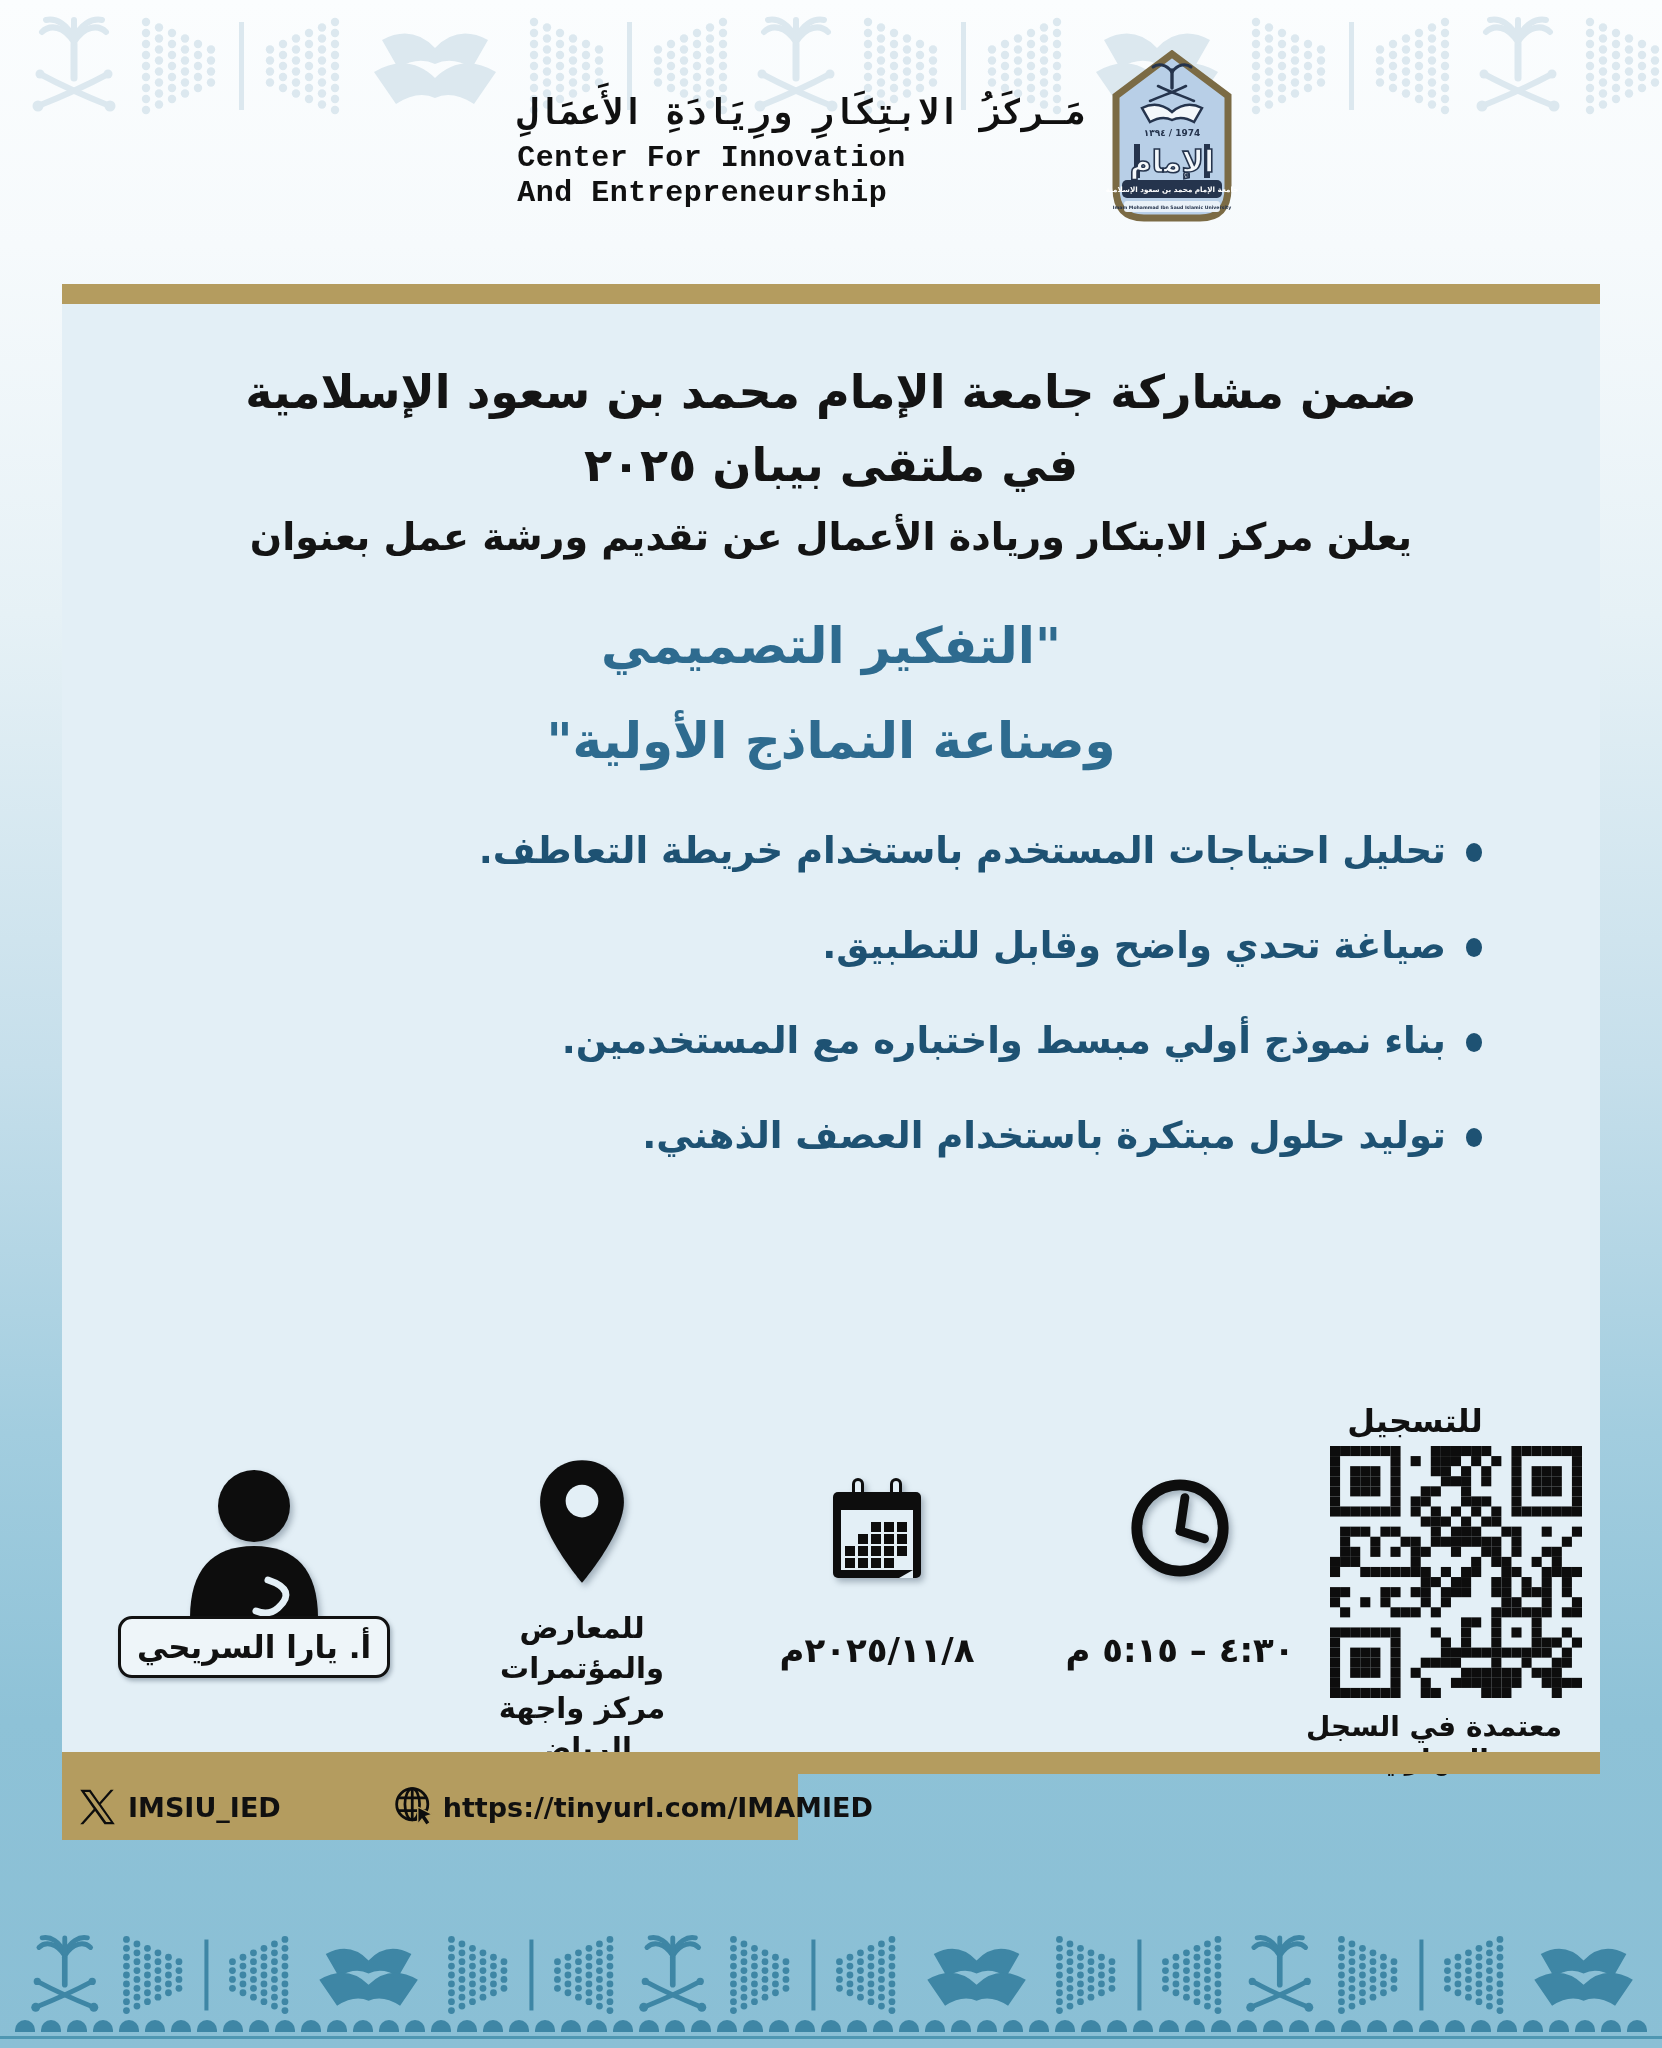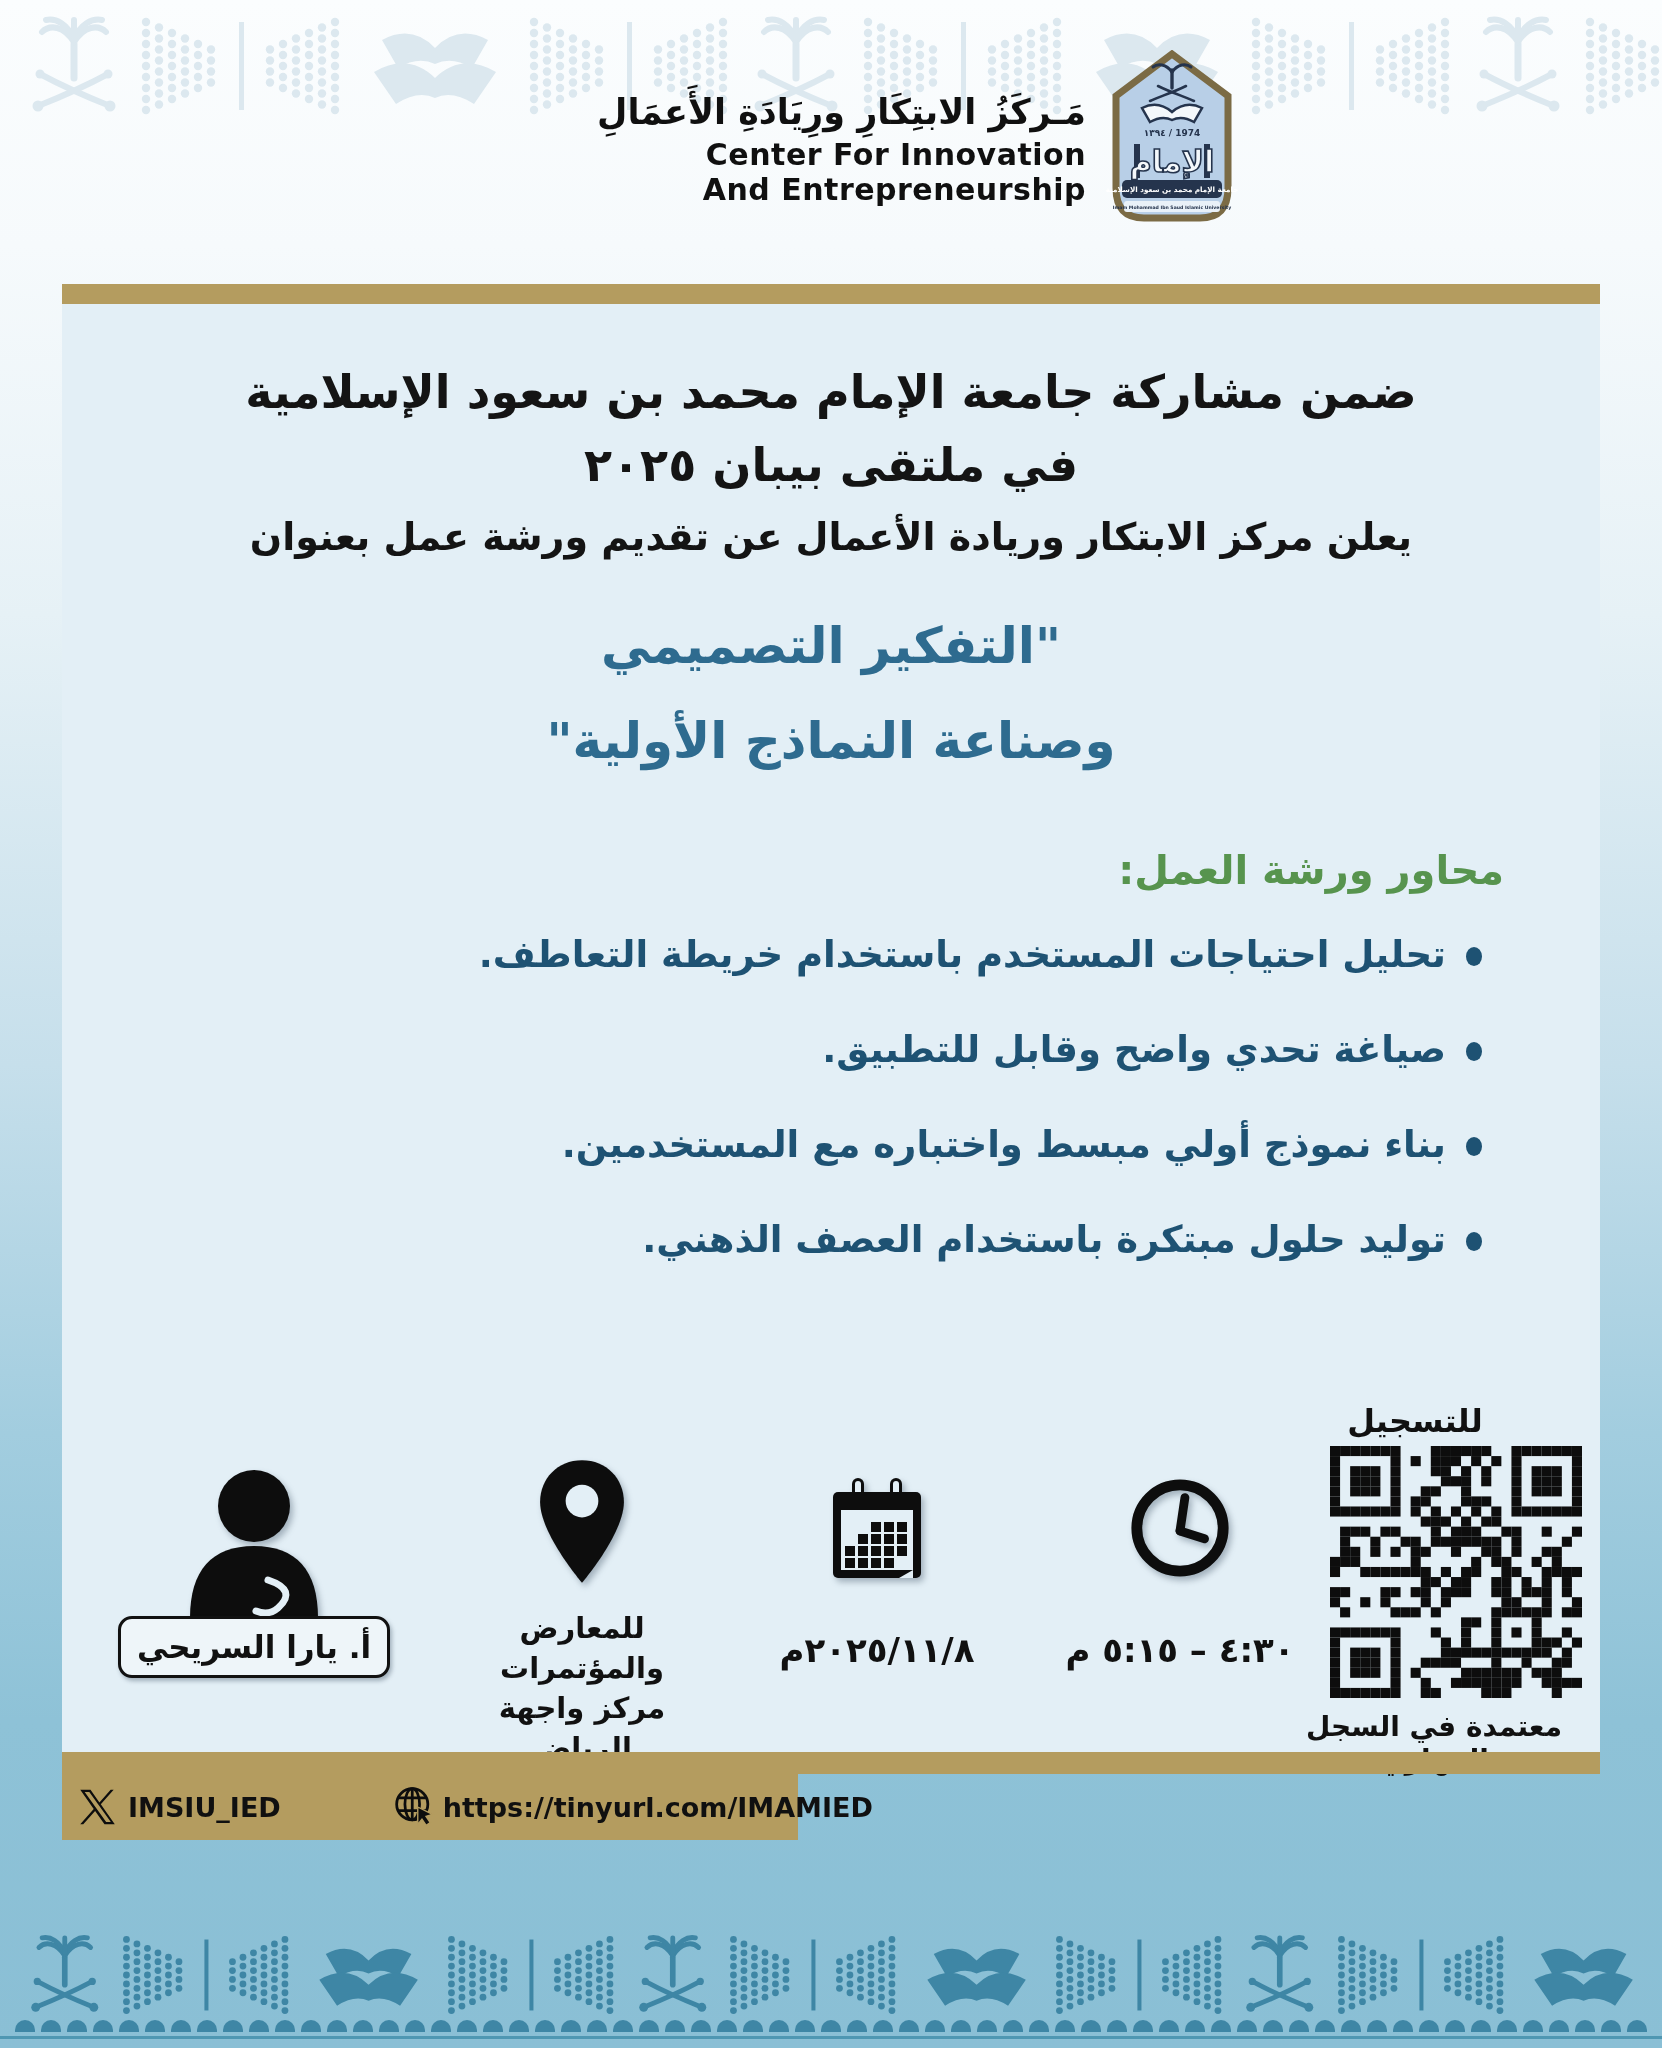--- a/index.html
+++ b/index.html
@@ -11,21 +11,21 @@
   .band-top{top:10px;height:112px;}
   .band-bottom{top:1930px;height:90px;}
   .band svg{flex:0 0 auto;}
   .scallops{position:absolute;left:0;right:0;top:2020px;height:13px;display:flex;
     justify-content:center;overflow:hidden;}
   .scallops .bump{flex:0 0 auto;width:20px;height:12px;margin:0 3px;
     border-radius:11px 11px 0 0;background:#3e86a5;}
   .bottom-line{position:absolute;left:0;right:0;top:2036px;height:3px;background:#4f97b2;}
 
   
-  .header-text{position:absolute;top:92px;right:576px;text-align:right;color:#101010;z-index:2;}
+  .header-text{position:absolute;top:92px;right:576px;color:#101010;z-index:2;font-family:Liberation Mono, monospace;}
   .header-ar{font-size:35px;font-weight:bold;direction:rtl;}
   .header-en{font-size:30px;font-weight:bold;line-height:1.15;letter-spacing:.5px;margin-top:6px;}
   .logo{position:absolute;top:50px;right:420px;z-index:2;}
 
   
   .card{position:absolute;left:62px;top:284px;width:1538px;height:1468px;background:#e3eff6;z-index:1;}
   .card-goldstrip{height:20px;background:#b49c5f;}
   .card-inner{direction:rtl;text-align:center;color:#141414;}
   .intro{font-size:46px;font-weight:bold;line-height:1.58;margin-top:52px;}
   .intro3{font-size:38px;font-weight:bold;margin-top:14px;}
@@ -1149,21 +1149,20 @@
     <div class="card-inner">
       <div class="intro">
         <div>ضمن مشاركة جامعة الإمام محمد بن سعود الإسلامية</div>
         <div>في ملتقى بيبان ٢٠٢٥</div>
       </div>
       <div class="intro3">يعلن مركز الابتكار وريادة الأعمال عن تقديم ورشة عمل بعنوان</div>
       <div class="wtitle">
         <div>"التفكير التصميمي</div>
         <div>وصناعة النماذج الأولية"</div>
       </div>
-      <div class="topics-h">محاور ورشة العمل:</div>
       <ul class="topics">
         <li>تحليل احتياجات المستخدم باستخدام خريطة التعاطف.</li>
         <li>صياغة تحدي واضح وقابل للتطبيق.</li>
         <li>بناء نموذج أولي مبسط واختباره مع المستخدمين.</li>
         <li>توليد حلول مبتكرة باستخدام العصف الذهني.</li>
       </ul>
     </div>
 
     <div class="details">
 

